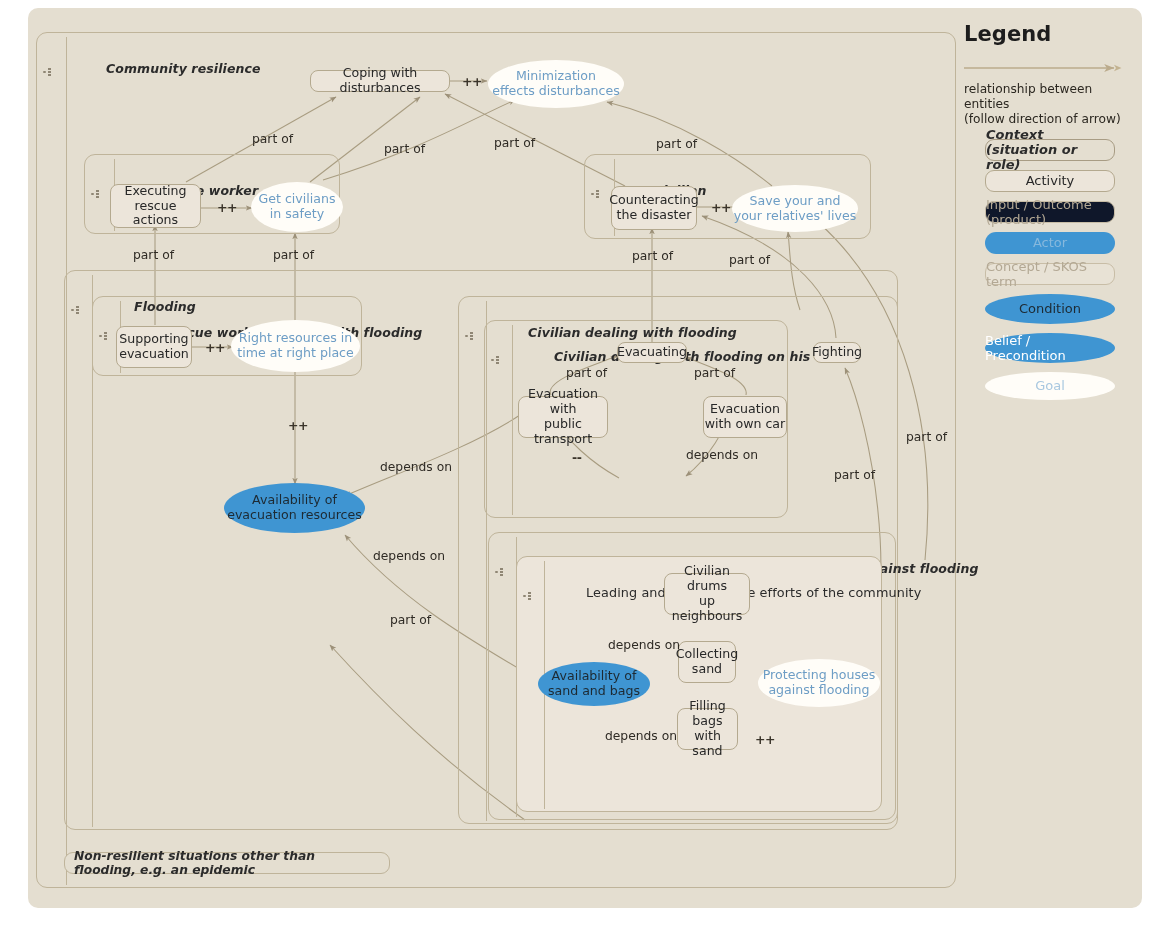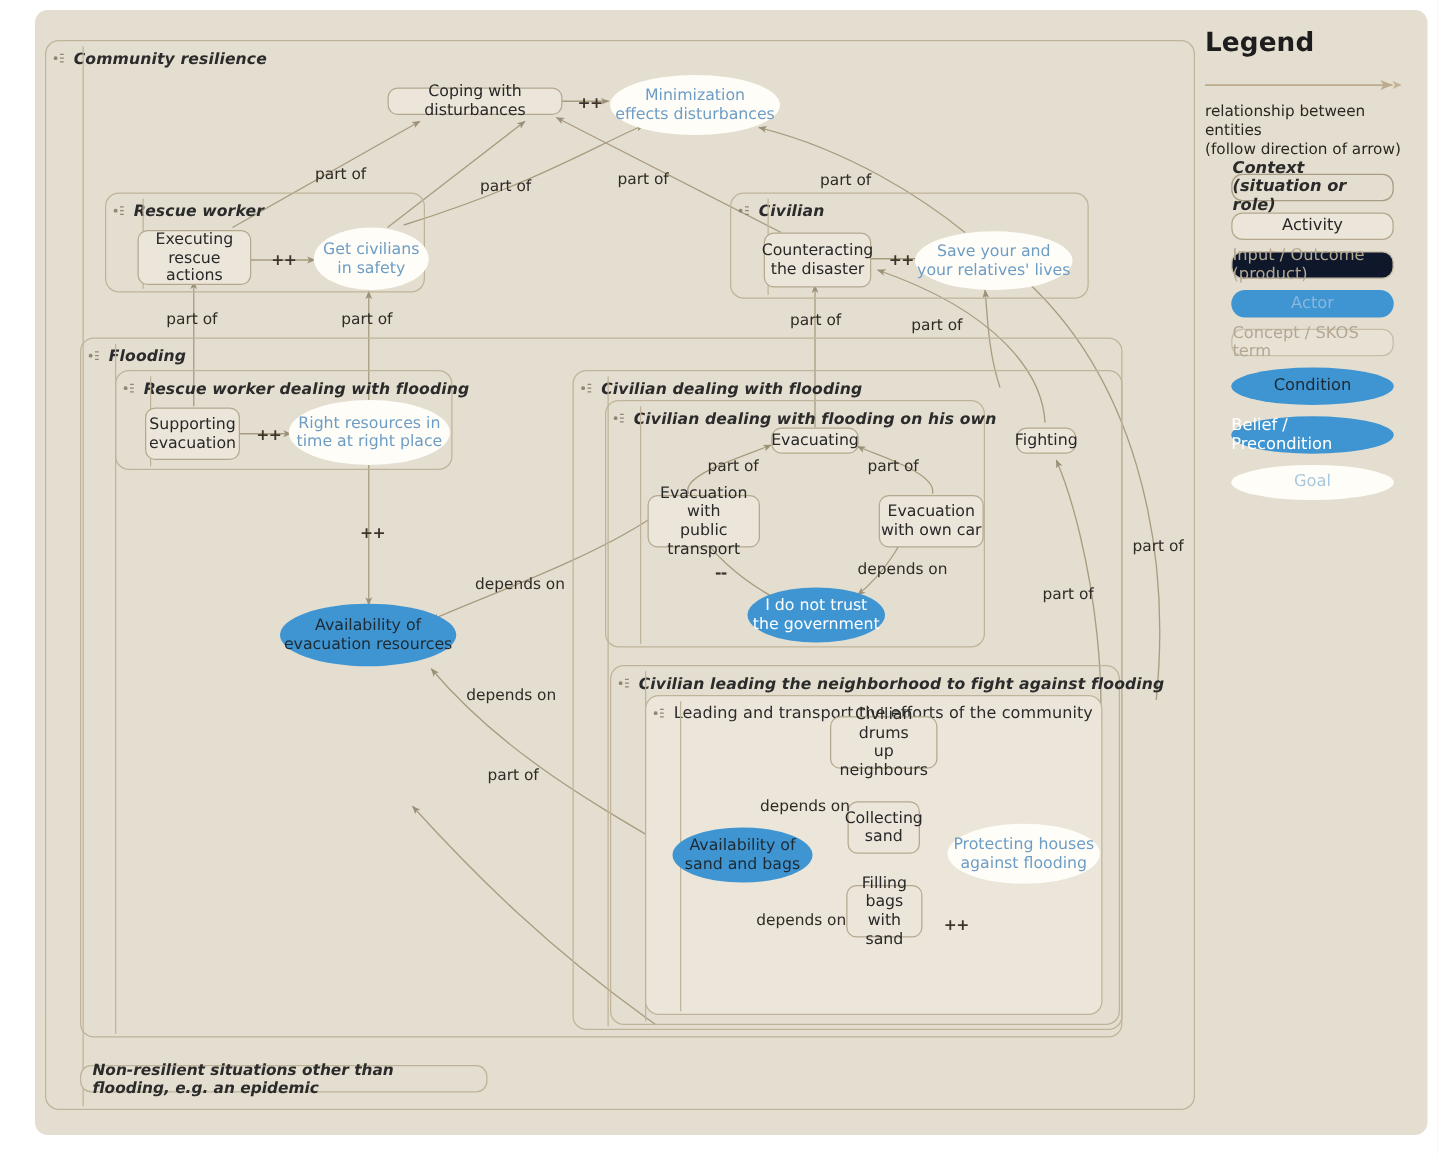--- a/index.html
+++ b/index.html
@@ -28,26 +28,27 @@
   }
 
   
   .ctx {
     position: absolute;
     border: 1px solid #bfb49a;
     border-radius: 11px;
   }
   .ctx > .ctx-head {
     position: absolute;
-    left: 0; top: 0;
+    left: 0; top: 17px;
     height: 26px;
     display: flex;
-    align-items: center;
+    align-items: flex-end;
     padding-left: 6px;
     white-space: nowrap;
+    gap: 47px;
   }
   .ctx-title {
     font-style: italic;
     font-weight: bold;
     font-size: 12.5px;
     color: #2b2b2b;
     padding-left: 8px;
     letter-spacing: 0.1px;
   }
   .ctx-title.plain { font-style: normal; font-weight: normal; font-size: 12.8px; }
@@ -457,22 +458,20 @@
 time at right place</div>
 
   <div class="node activity" style="left:617px; top:342px; width:70px; height:21px;">Evacuating</div>
 
   <div class="node activity" style="left:518px; top:396px; width:90px; height:42px;">Evacuation with
 public transport</div>
 
   <div class="node activity" style="left:703px; top:396px; width:84px; height:42px;">Evacuation
 with own car</div>
 
-  <div class="node belief" style="left:598px; top:470px; width:110px; height:44px;">I do not trust
-the government</div>
 
   <div class="node condition" style="left:224px; top:483px; width:141px; height:50px;">Availability of
 evacuation resources</div>
 
   <div class="node activity" style="left:813px; top:342px; width:48px; height:21px;">Fighting</div>
 
   <div class="node activity" style="left:664px; top:573px; width:86px; height:42px;">Civilian drums
 up neighbours</div>
 
   <div class="node activity" style="left:678px; top:641px; width:58px; height:42px;">Collecting

